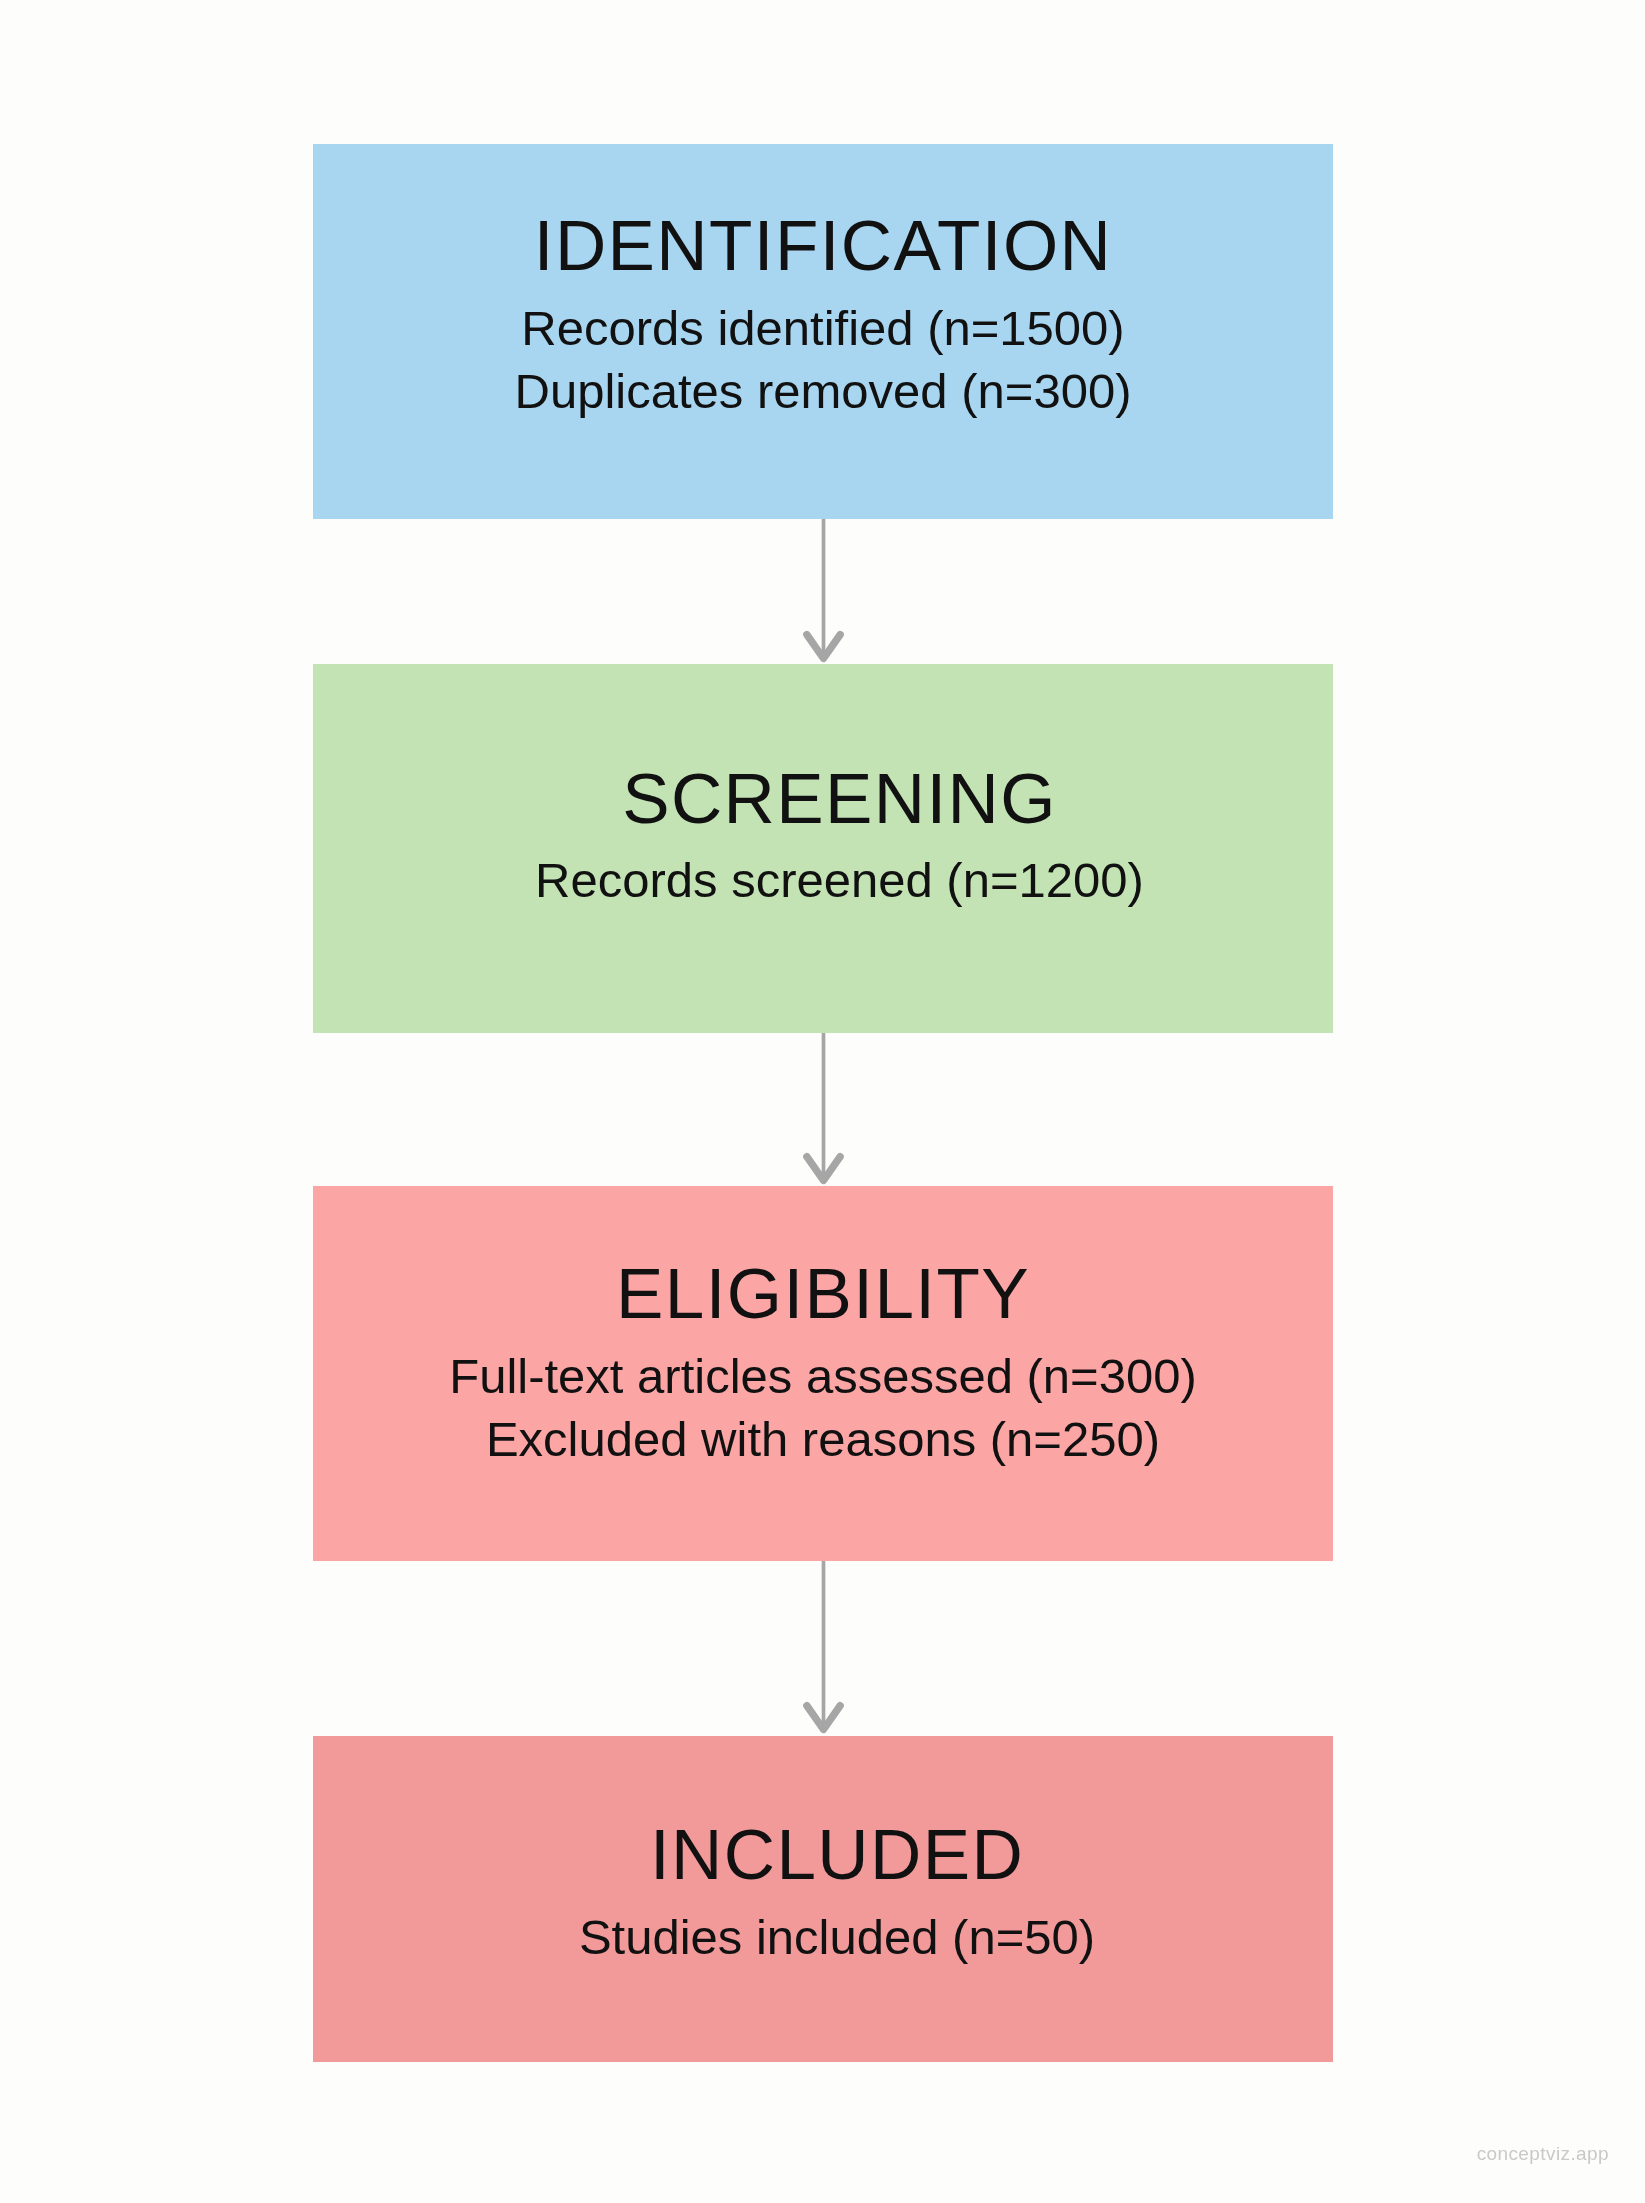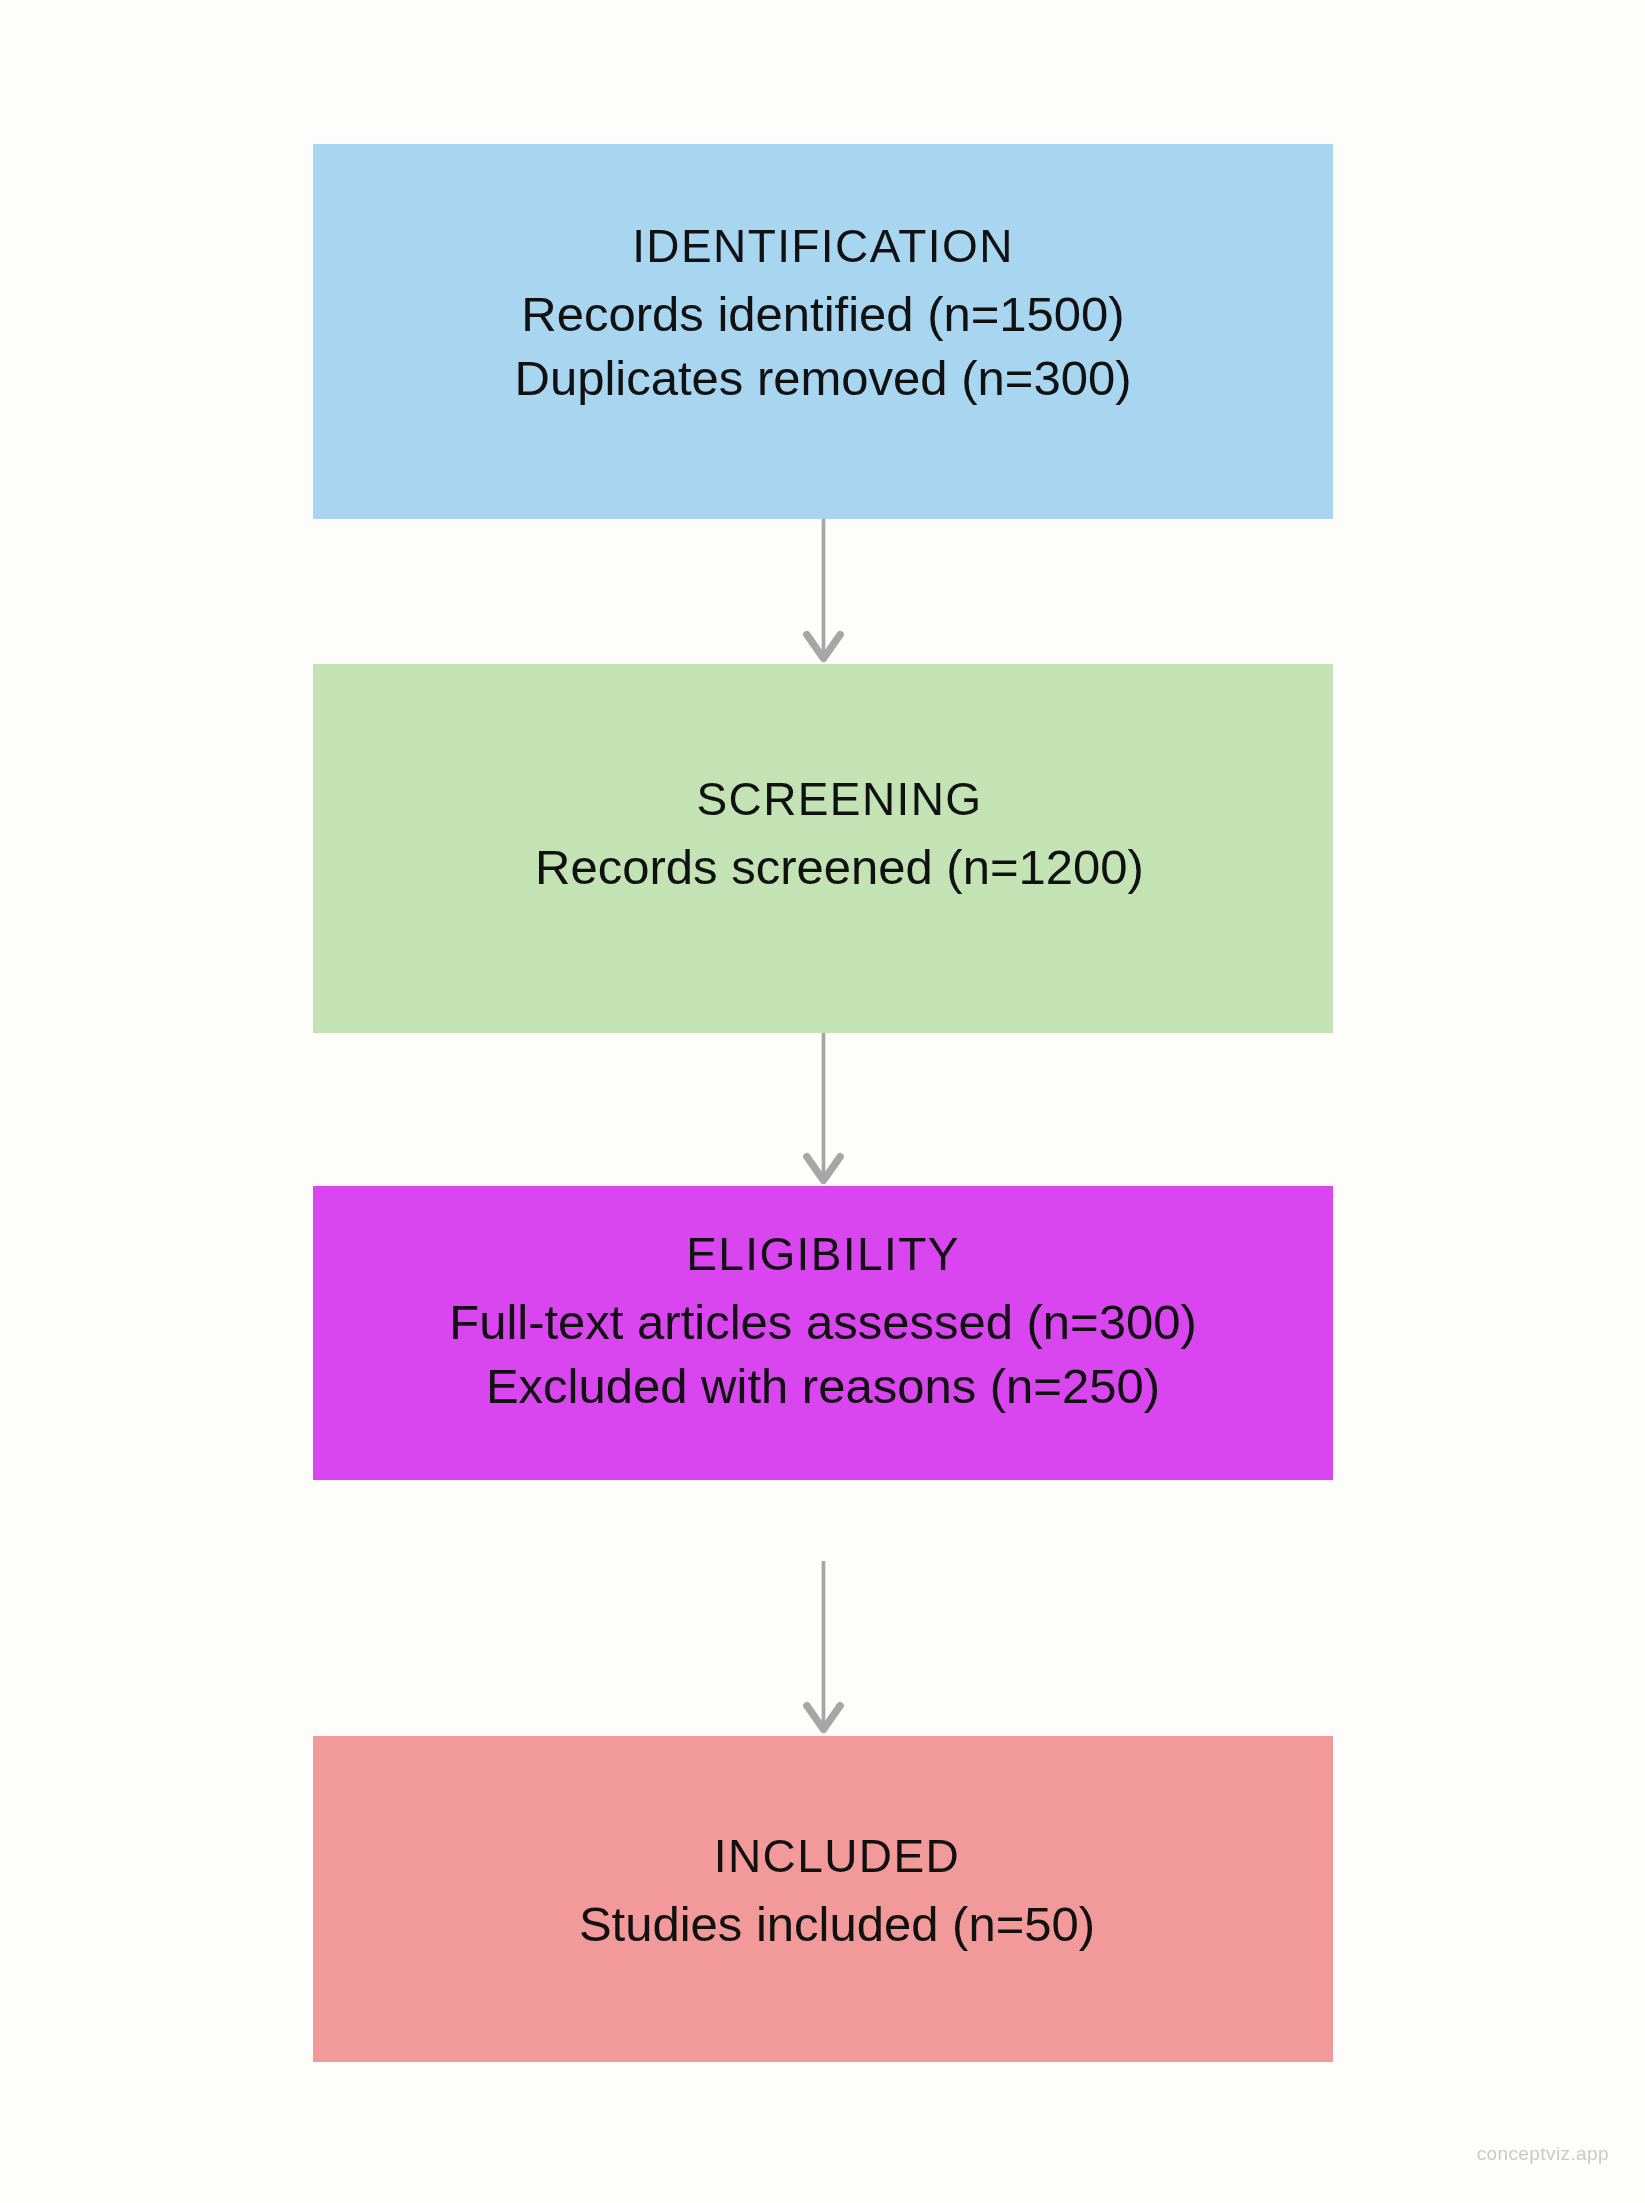--- a/index.html
+++ b/index.html
@@ -28,21 +28,21 @@
     box-sizing: border-box;
     display: flex;
     flex-direction: column;
     align-items: center;
     justify-content: center;
     text-align: center;
     color: #111111;
   }
 
   .flow-box .stage-title {
-    font-size: 46px;
+    font-size: 71px;
     font-weight: 400;
     letter-spacing: 1.4px;
     line-height: 1.05;
     margin: 0 0 13px 0;
     white-space: nowrap;
   }
 
   .flow-box .stage-line {
     font-size: 49px;
     font-weight: 400;
@@ -58,22 +58,22 @@
     background: #a8d5f0;
   }
   #box-screening {
     top: 664px;
     height: 369px;
     background: #c3e3b4;
     padding-left: 33px;
   }
   #box-eligibility {
     top: 1186px;
-    height: 294px;
-    background: #d946ef;
+    height: 375px;
+    background: #fca5a5;
   }
   #box-included {
     top: 1736px;
     height: 326px;
     background: #f29a9a;
   }
 
   
   #box-identification .stage-inner { transform: translateY(-14.7px); }
   #box-screening .stage-inner     { transform: translateY(-11px); }

